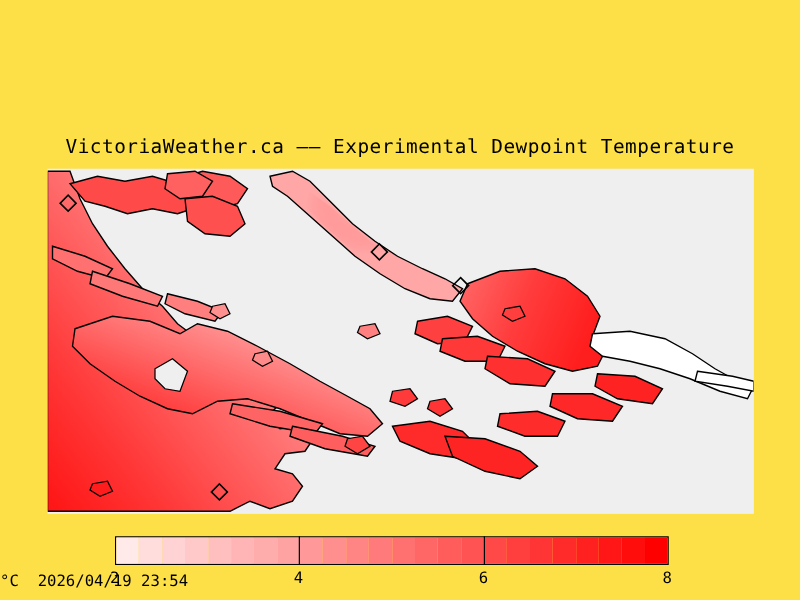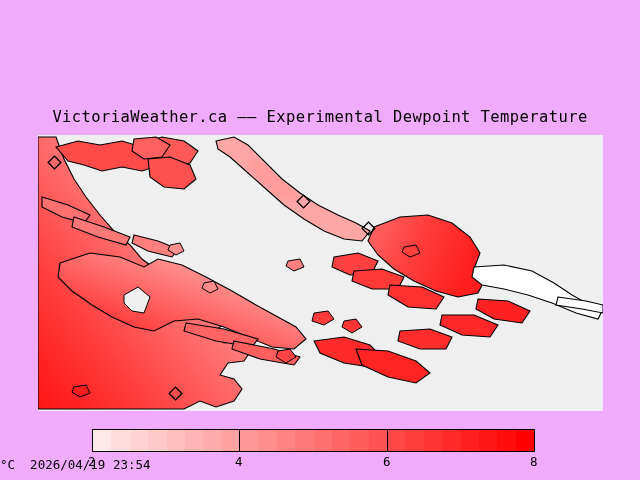--- a/index.html
+++ b/index.html
@@ -1,18 +1,18 @@
 <!DOCTYPE html>
 <html><head>
 <meta charset="utf-8">
 <style>
   html,body{margin:0;padding:0;background:#ffffff;}
   body{width:640px;height:480px;position:relative;overflow:hidden;
        font-family:"DejaVu Sans Mono","Liberation Mono",monospace;}
-  #stage{position:absolute;left:0;top:0;width:640px;height:480px;background:#f0abfc;text-decoration:underline;}
+  #stage{position:absolute;left:0;top:0;width:640px;height:480px;background:#fde047;text-decoration:underline;}
 
   #title{position:absolute;left:0;top:108px;width:640px;text-align:center;
          font-size:15.5px;letter-spacing:0.4px;color:#000;white-space:pre;}
 
   #plot{position:absolute;left:38px;top:135px;width:565px;height:276px;
         background:#efefef;overflow:hidden;}
   #plot svg{display:block;}
 
   #cbwrap{position:absolute;left:92px;top:429px;width:443px;height:23px;}
   #cbar{position:absolute;left:0;top:0;width:443px;height:23px;

